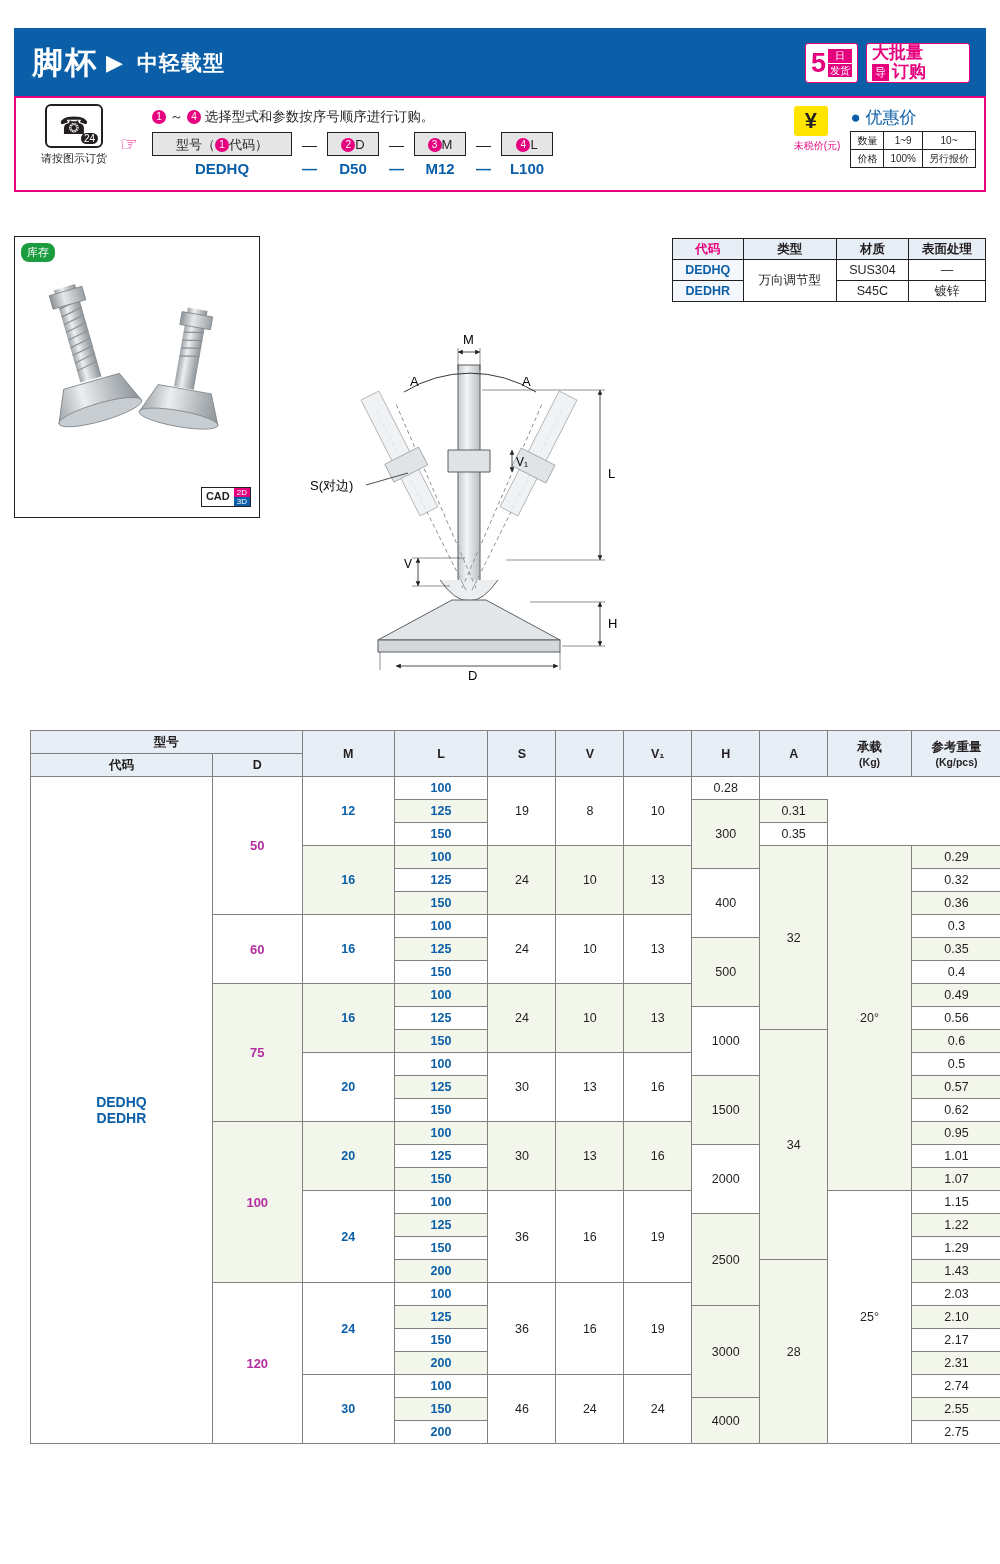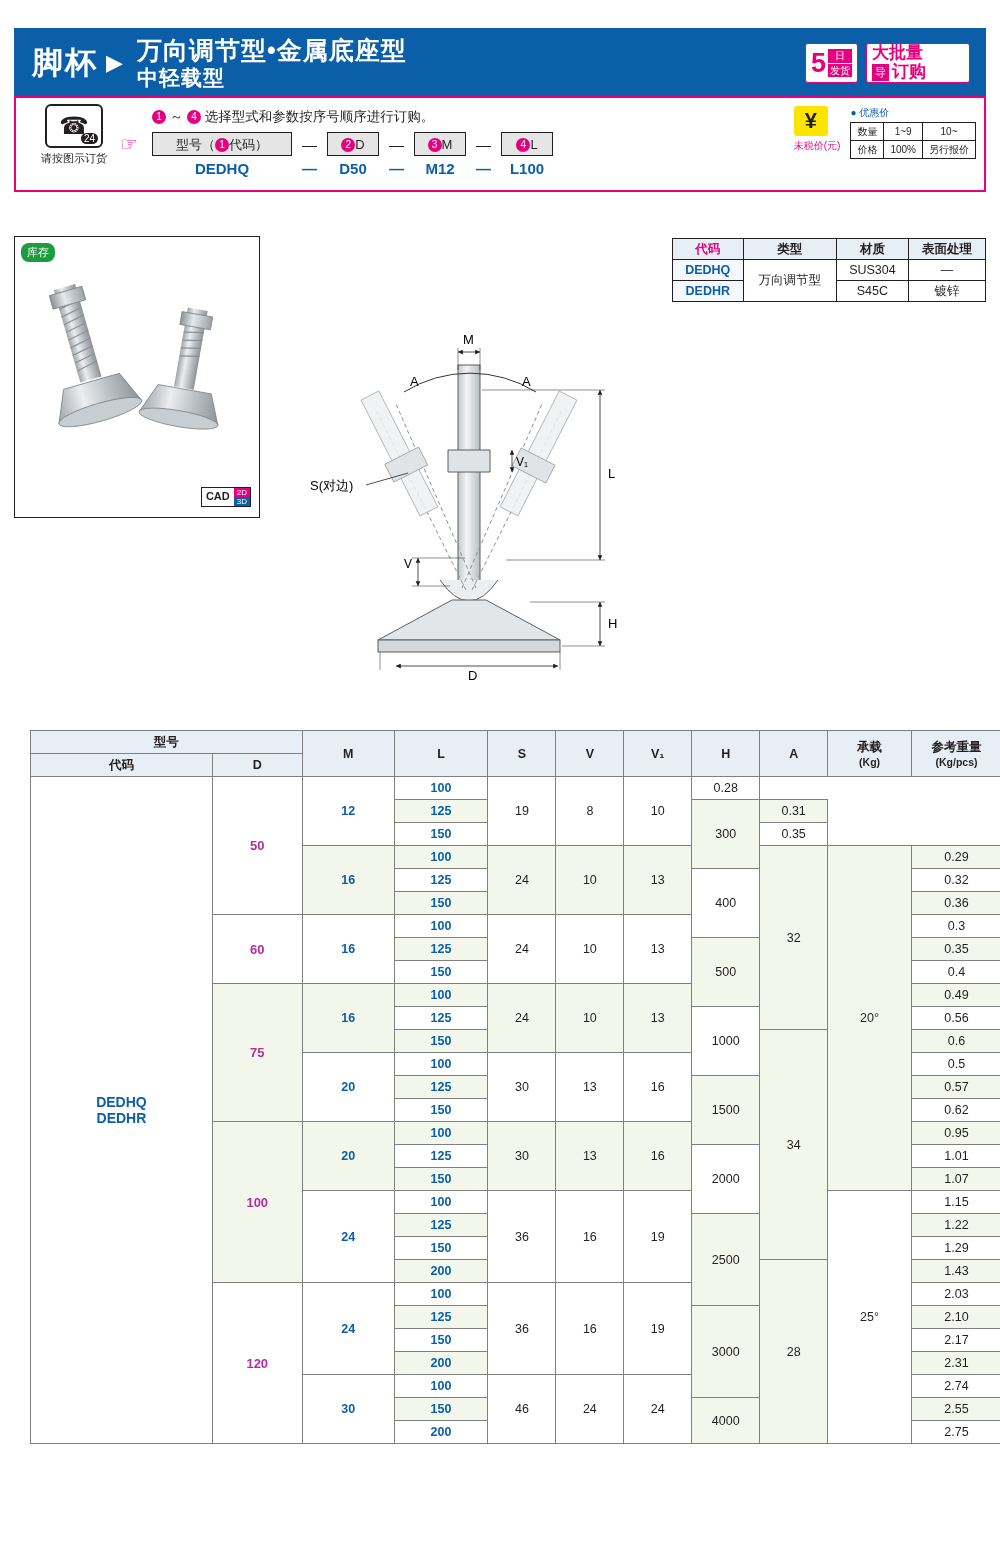--- a/index.html
+++ b/index.html
@@ -95,21 +95,21 @@
   .yen-icon {
     width: 34px; height: 30px; background: #ffe400; color: #231f20;
     font-size: 22px; font-weight: bold; display: flex; align-items: center;
     justify-content: center; border-radius: 3px;
   }
   .yen-label { color: #e6007e; font-size: 10px; margin-top: 3px; }
   .price-table { border-collapse: collapse; font-size: 10px; }
   .price-table td, .price-table th {
     border: 1px solid #231f20; padding: 1px 6px; text-align: center; height: 18px;
   }
-  .price-head { color: #0a5fa8; font-size: 10px; margin-bottom: 2px; }
+  .price-head { color: #0a5fa8; font-size: 17px; margin-bottom: 2px; }
   .dot-blue { color: #0a5fa8; }
 
   
   .photo-box {
     position: absolute; left: 14px; top: 236px; width: 246px; height: 282px;
     border: 1px solid #231f20; background: #fff;
   }
   .stock-tag {
     position: absolute; left: 6px; top: 6px; background: #1b9c3e; color: #fff;
     font-size: 11px; padding: 2px 6px; border-radius: 8px;
@@ -158,21 +158,20 @@
 </style>
 </head>
 <body>
 
 <div class="page">
 
   <div class="header">
     <div class="title-cn">脚杯</div>
     <div class="tri">▶</div>
     <div class="subtitles">
-      <div class="sub1">万向调节型•金属底座型</div>
       <div class="sub2">中轻载型</div>
     </div>
     <div class="badges">
       <div class="badge-box">
         <div class="badge-num">5</div>
         <div class="badge-col">
           <span>日</span>
           <span>发货</span>
         </div>
       </div>

